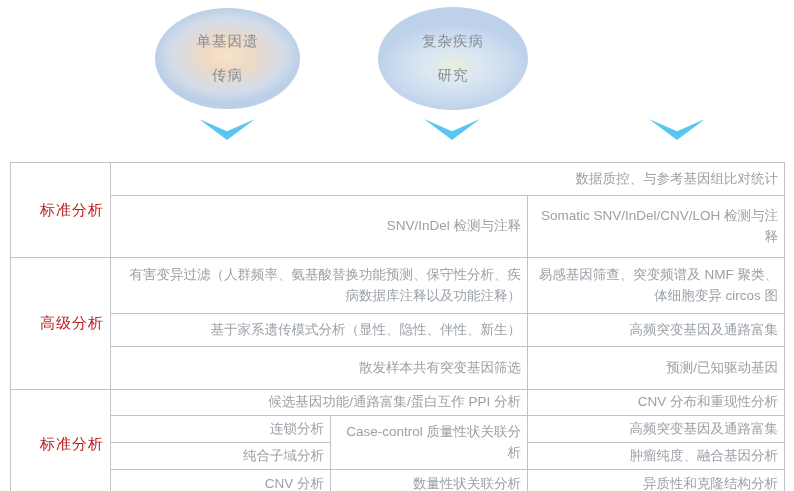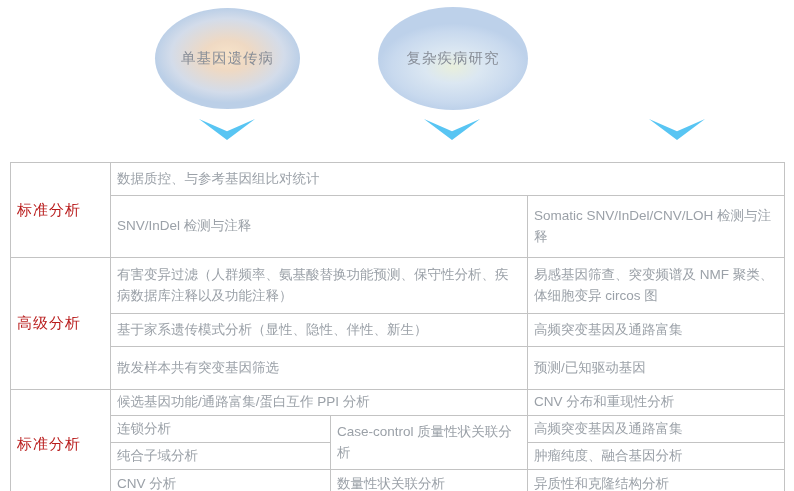--- a/index.html
+++ b/index.html
@@ -4,21 +4,21 @@
 <style>
   html,body{margin:0;padding:0;background:#ffffff;}
   body{
     width:794px;height:491px;position:relative;overflow:hidden;
     font-family:"Liberation Sans","DejaVu Sans",sans-serif;
   }
   
   .bubble-area{position:absolute;left:0;top:0;width:794px;height:162px;}
   .bubble{
     position:absolute;border-radius:50%;
-    display:flex;align-items:center;justify-content:center;
+    display:flex;flex-direction:column;align-items:center;justify-content:center;
     color:#878d97;font-size:14.5px;line-height:2.3;letter-spacing:1px;
   }
   .bubble-1{left:155px;top:8px;width:145px;height:101px;
     background:radial-gradient(closest-side at 50% 47%,#f7e3c9 0%,#efd9c3 32%,#d3dcea 78%,#bbcfe7 100%);}
   .bubble-2{left:378px;top:7px;width:150px;height:103px;
     background:radial-gradient(closest-side at 50% 58%,#e9efdc 0%,#dbe7f2 38%,#c8d9ee 82%,#bdd1ea 100%);}
   .bubble-3{left:603px;top:7px;width:149px;height:103px;
     background:radial-gradient(closest-side at 50% 46%,#dbe9c6 0%,#cfe2c5 36%,#bad4e2 85%,#b0cde4 100%);}
   .down-arrow{
     position:absolute;width:56px;height:21px;background:#58c5f3;
@@ -26,21 +26,21 @@
   }
   .arrow-1{left:199px;top:119px;}
   .arrow-2{left:424px;top:119px;}
   .arrow-3{left:649px;top:119px;}
   
   table.analysis{
     position:absolute;left:10px;top:162px;width:774px;
     border-collapse:collapse;table-layout:fixed;
   }
   table.analysis td,table.analysis th{
-    border:1px solid #c3c3c3;text-align:left;vertical-align:middle;
+    border:1px solid #c3c3c3;text-align:right;vertical-align:middle;
     color:#9ba1a8;font-size:13.5px;font-weight:400;line-height:1.5;
     padding:2px 6px;box-sizing:border-box;overflow:hidden;
   }
   table.analysis th.rowhead{color:#b91c1c;font-size:15px;letter-spacing:1px;}
   tr.rA{height:33px} tr.rB{height:62px} tr.rC{height:56px}
   tr.rD{height:33px} tr.rE{height:43px} tr.rF{height:26px}
   tr.rG{height:27px} tr.rH{height:27px} tr.rI{height:29px}
 </style>
 </head>
 <body>

